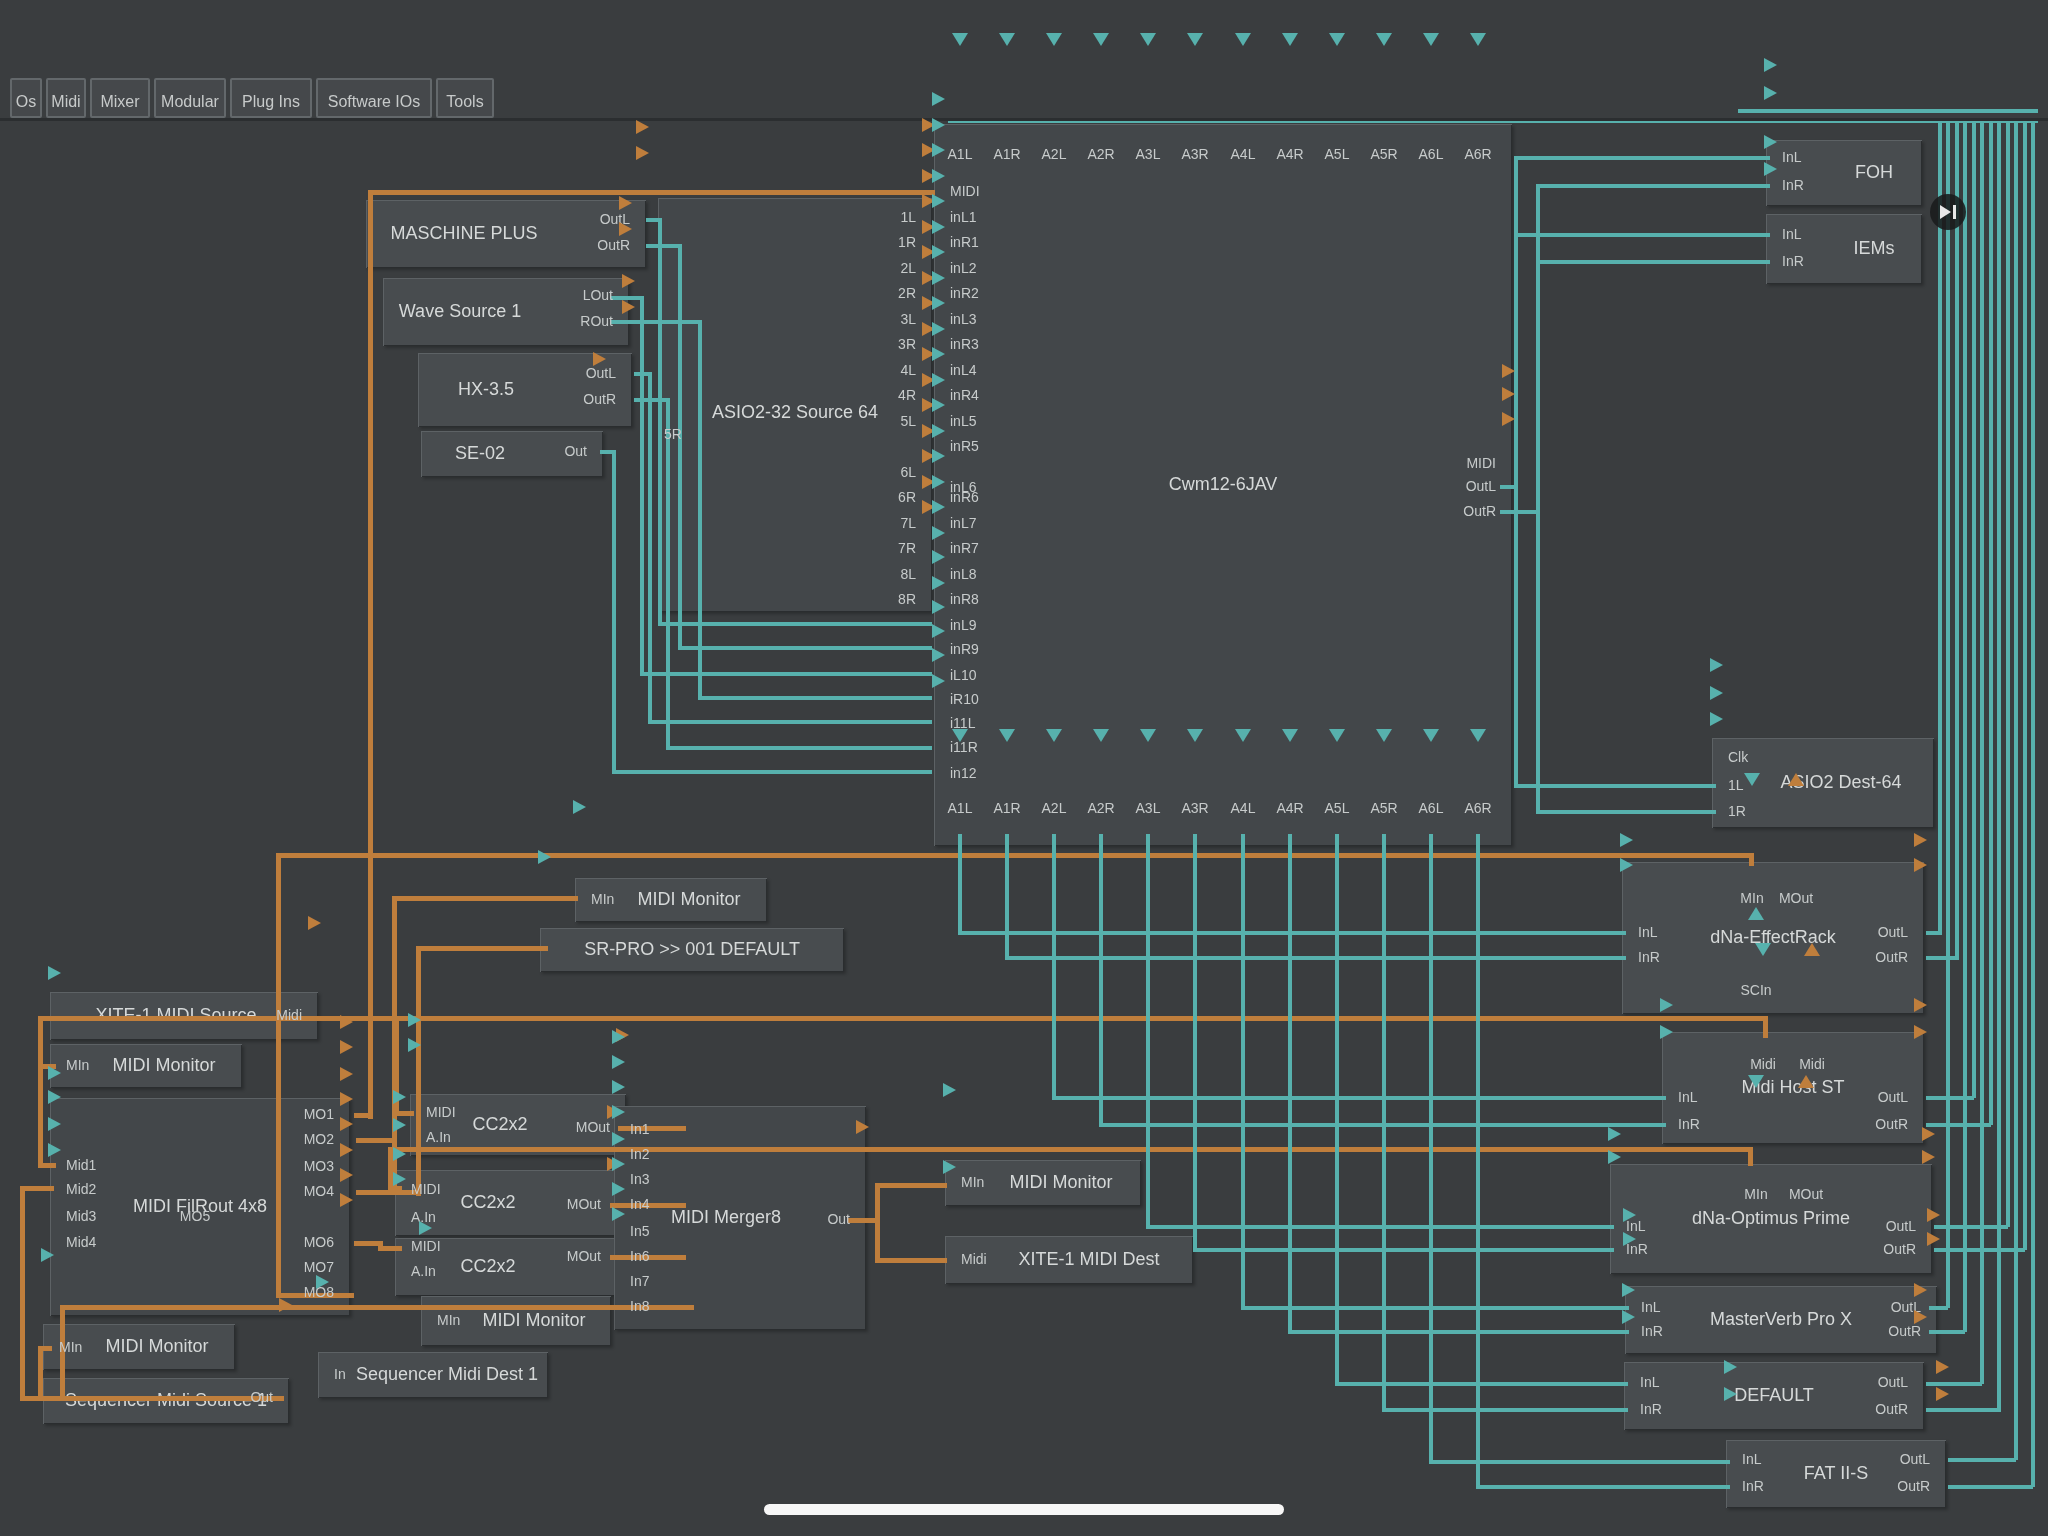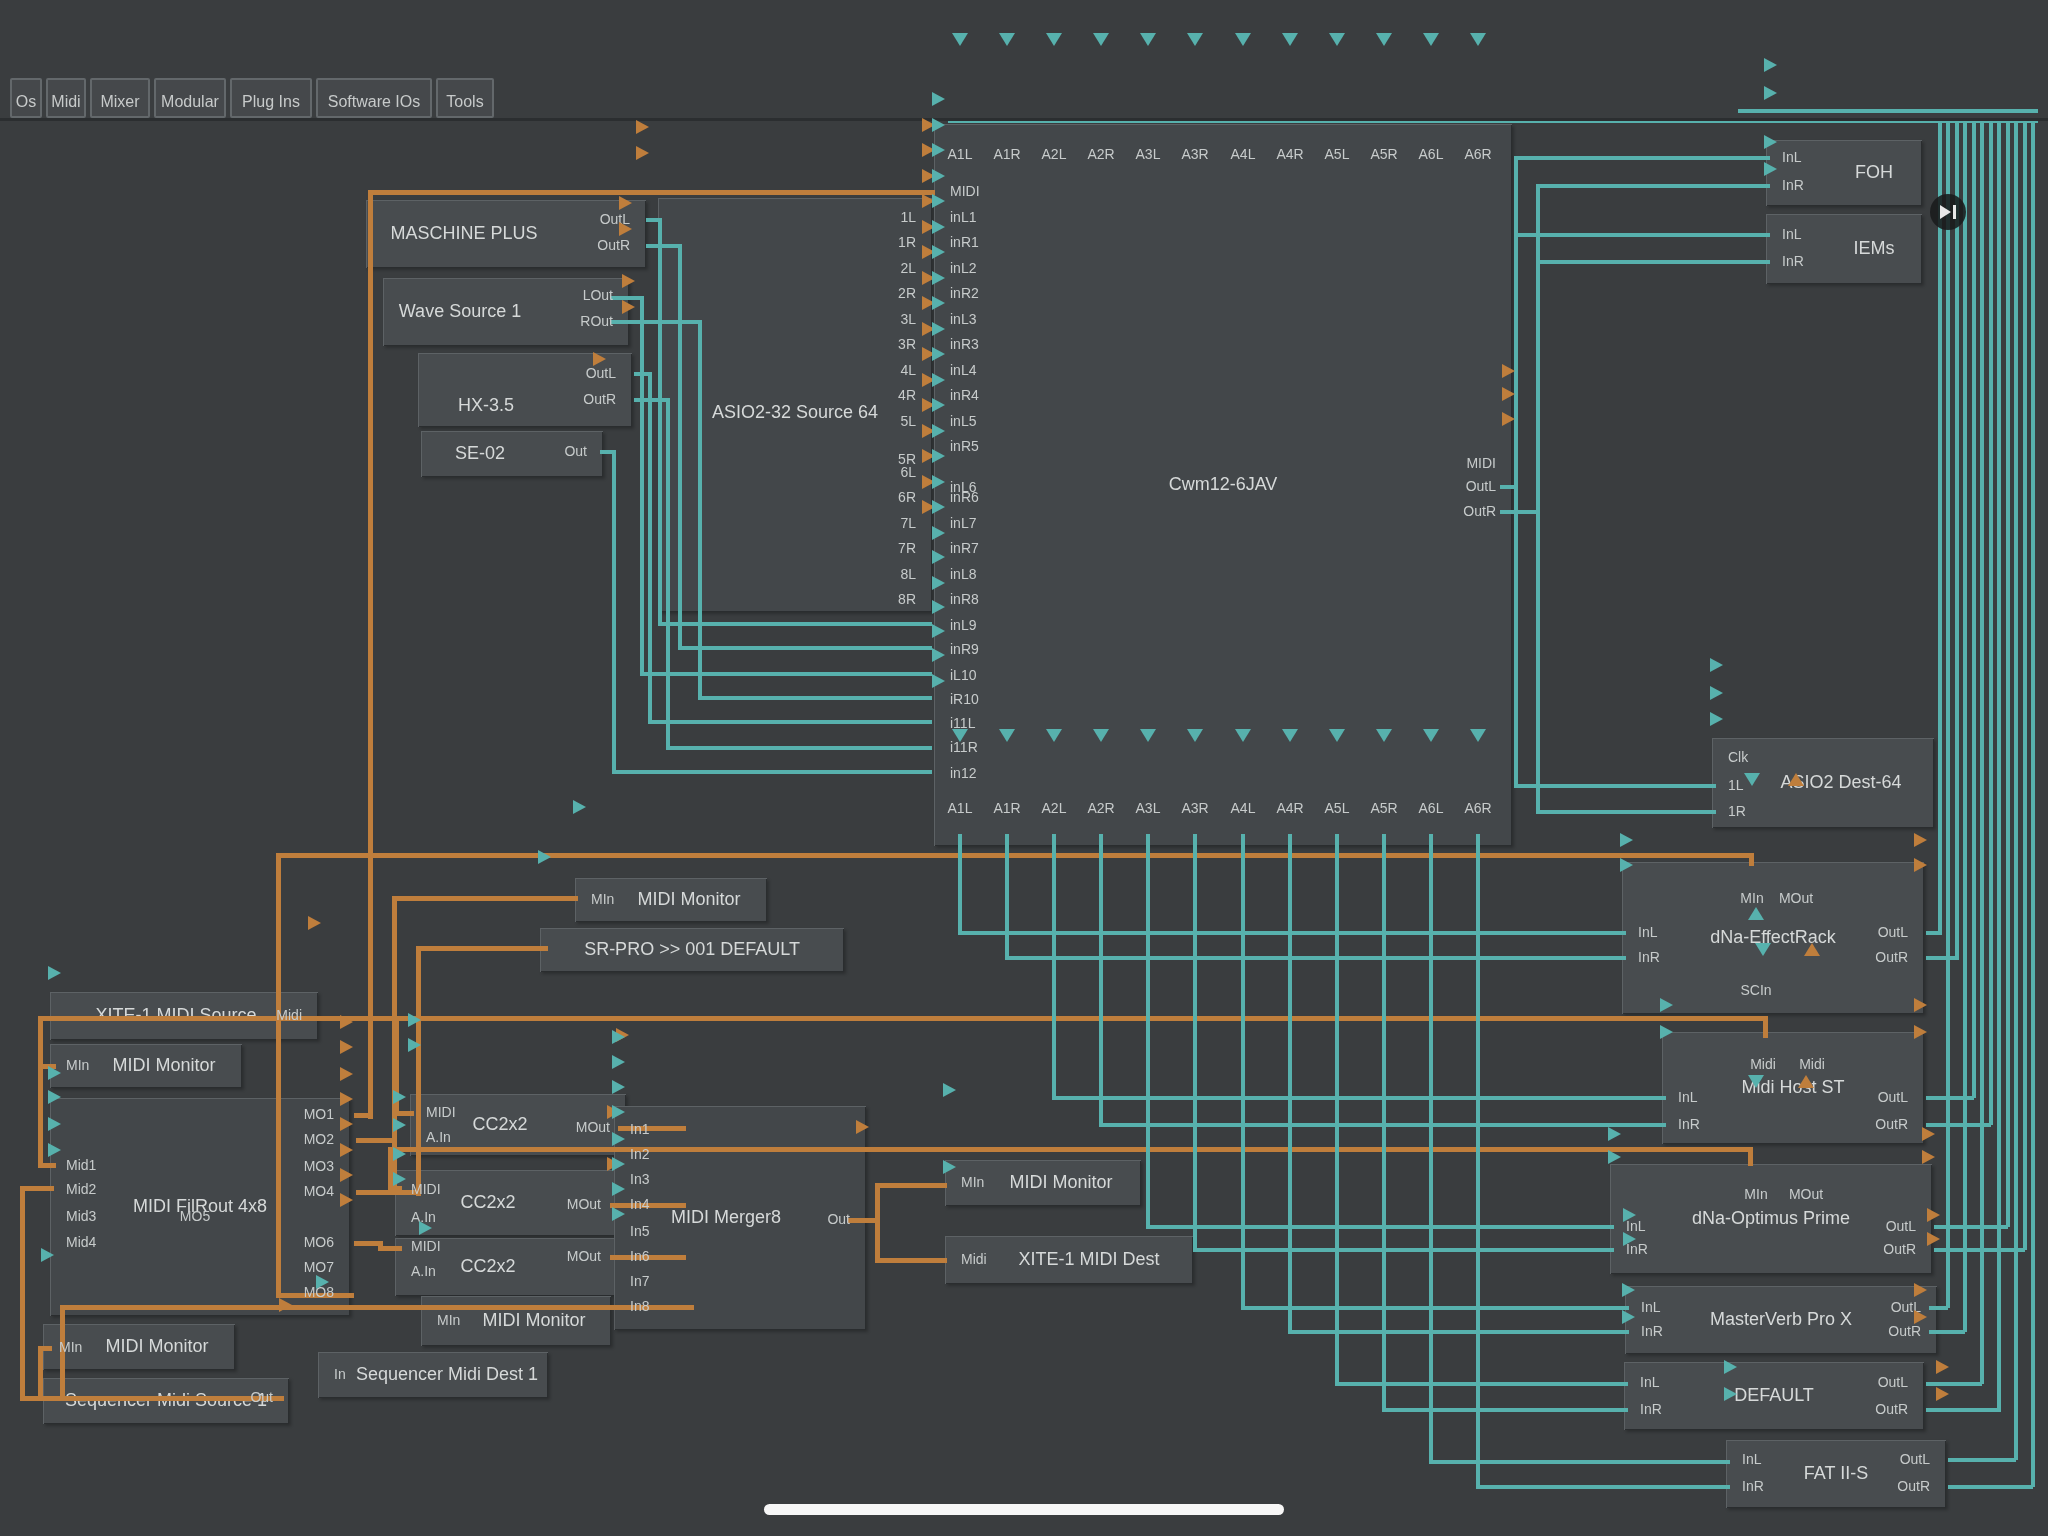--- a/index.html
+++ b/index.html
@@ -65,21 +65,21 @@
       <div class="plabel" style="left: 372px; top: 118px; width: 258px; text-align: right;">OutL</div>
       <div class="ar" style="left: 636px; top: 53px; border-top: 7px solid transparent; border-bottom: 7px solid transparent; border-left: 13px solid rgb(191, 126, 60);"></div>
       <div class="plabel" style="left: 372px; top: 144px; width: 258px; text-align: right;">OutR</div>
       <div class="mod" style="left: 383px; top: 185px; width: 246px; height: 68px;"></div>
       <div class="mlabel" style="left: 337px; top: 208px; width: 246px;">Wave Source 1</div>
       <div class="ar" style="left: 619px; top: 103px; border-top: 7px solid transparent; border-bottom: 7px solid transparent; border-left: 13px solid rgb(191, 126, 60);"></div>
       <div class="plabel" style="left: 389px; top: 194px; width: 224px; text-align: right;">LOut</div>
       <div class="ar" style="left: 619px; top: 129px; border-top: 7px solid transparent; border-bottom: 7px solid transparent; border-left: 13px solid rgb(191, 126, 60);"></div>
       <div class="plabel" style="left: 389px; top: 220px; width: 224px; text-align: right;">ROut</div>
       <div class="mod" style="left: 418px; top: 260px; width: 214px; height: 74px;"></div>
-      <div class="mlabel" style="left: 379px; top: 286px; width: 214px; margin-top: 16px;">HX-3.5</div>
+      <div class="mlabel" style="left: 379px; top: 286px; width: 214px;">HX-3.5</div>
       <div class="ar" style="left: 622px; top: 181px; border-top: 7px solid transparent; border-bottom: 7px solid transparent; border-left: 13px solid rgb(191, 126, 60);"></div>
       <div class="plabel" style="left: 424px; top: 272px; width: 192px; text-align: right;">OutL</div>
       <div class="ar" style="left: 622px; top: 207px; border-top: 7px solid transparent; border-bottom: 7px solid transparent; border-left: 13px solid rgb(191, 126, 60);"></div>
       <div class="plabel" style="left: 424px; top: 298px; width: 192px; text-align: right;">OutR</div>
       <div class="mod" style="left: 421px; top: 338px; width: 182px; height: 46px;"></div>
       <div class="mlabel" style="left: 389px; top: 350px; width: 182px;">SE-02</div>
       <div class="ar" style="left: 593px; top: 259px; border-top: 7px solid transparent; border-bottom: 7px solid transparent; border-left: 13px solid rgb(191, 126, 60);"></div>
       <div class="plabel" style="left: 427px; top: 350px; width: 160px; text-align: right;">Out</div>
       <div class="mod big" style="left: 658px; top: 105px; width: 274px; height: 414px;"></div>
       <div class="mlabel" style="left: 658px; top: 309px; width: 274px;">ASIO2-32 Source 64</div>
@@ -95,21 +95,21 @@
       <div class="plabel" style="left: 664px; top: 218px; width: 252px; text-align: right;">3L</div>
       <div class="ar" style="left: 922px; top: 152px; border-top: 7px solid transparent; border-bottom: 7px solid transparent; border-left: 13px solid rgb(191, 126, 60);"></div>
       <div class="plabel" style="left: 664px; top: 243px; width: 252px; text-align: right;">3R</div>
       <div class="ar" style="left: 922px; top: 178px; border-top: 7px solid transparent; border-bottom: 7px solid transparent; border-left: 13px solid rgb(191, 126, 60);"></div>
       <div class="plabel" style="left: 664px; top: 269px; width: 252px; text-align: right;">4L</div>
       <div class="ar" style="left: 922px; top: 203px; border-top: 7px solid transparent; border-bottom: 7px solid transparent; border-left: 13px solid rgb(191, 126, 60);"></div>
       <div class="plabel" style="left: 664px; top: 294px; width: 252px; text-align: right;">4R</div>
       <div class="ar" style="left: 922px; top: 229px; border-top: 7px solid transparent; border-bottom: 7px solid transparent; border-left: 13px solid rgb(191, 126, 60);"></div>
       <div class="plabel" style="left: 664px; top: 320px; width: 252px; text-align: right;">5L</div>
       <div class="ar" style="left: 922px; top: 254px; border-top: 7px solid transparent; border-bottom: 7px solid transparent; border-left: 13px solid rgb(191, 126, 60);"></div>
-      <div class="plabel" style="left: 664px; top: 358px; width: 252px; text-align: right;">5R</div>
+      <div class="plabel" style="left: 664px; top: 333px; width: 252px; ">5R</div>
       <div class="ar" style="left: 922px; top: 280px; border-top: 7px solid transparent; border-bottom: 7px solid transparent; border-left: 13px solid rgb(191, 126, 60);"></div>
       <div class="plabel" style="left: 664px; top: 371px; width: 252px; text-align: right;">6L</div>
       <div class="ar" style="left: 922px; top: 305px; border-top: 7px solid transparent; border-bottom: 7px solid transparent; border-left: 13px solid rgb(191, 126, 60);"></div>
       <div class="plabel" style="left: 664px; top: 396px; width: 252px; text-align: right;">6R</div>
       <div class="ar" style="left: 922px; top: 331px; border-top: 7px solid transparent; border-bottom: 7px solid transparent; border-left: 13px solid rgb(191, 126, 60);"></div>
       <div class="plabel" style="left: 664px; top: 422px; width: 252px; text-align: right;">7L</div>
       <div class="ar" style="left: 922px; top: 356px; border-top: 7px solid transparent; border-bottom: 7px solid transparent; border-left: 13px solid rgb(191, 126, 60);"></div>
       <div class="plabel" style="left: 664px; top: 447px; width: 252px; text-align: right;">7R</div>
       <div class="ar" style="left: 922px; top: 382px; border-top: 7px solid transparent; border-bottom: 7px solid transparent; border-left: 13px solid rgb(191, 126, 60);"></div>
       <div class="plabel" style="left: 664px; top: 473px; width: 252px; text-align: right;">8L</div>

